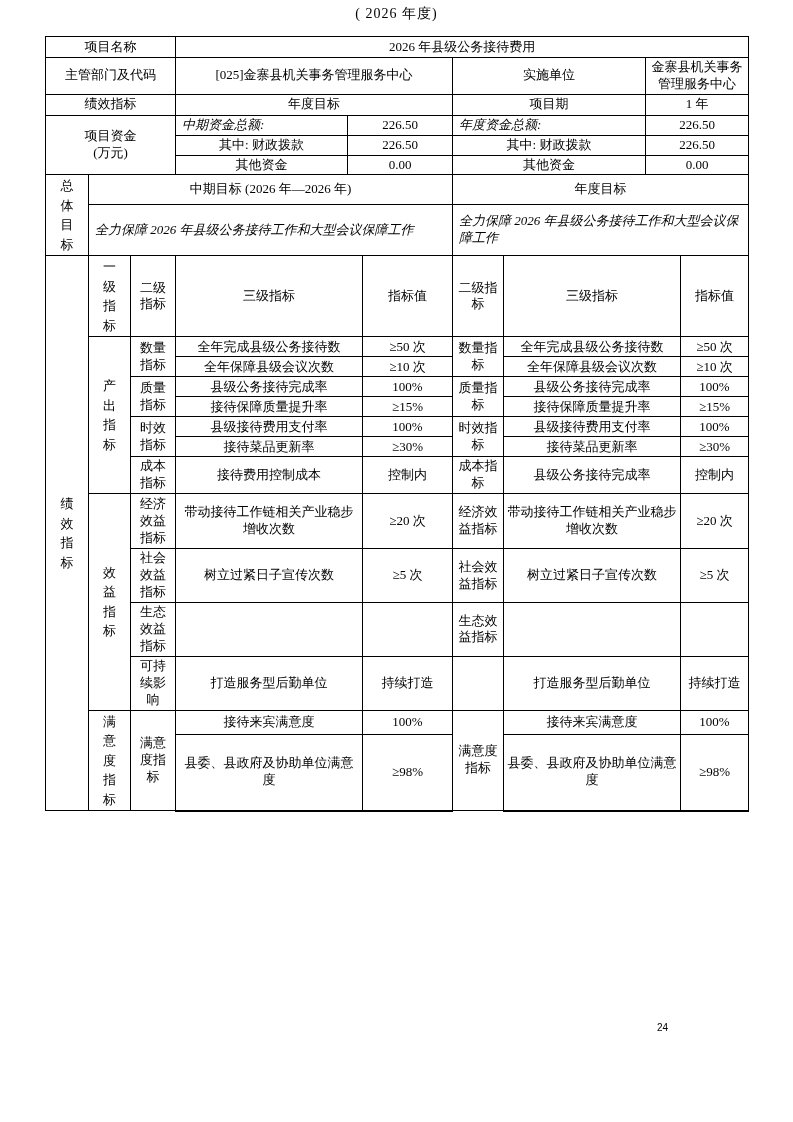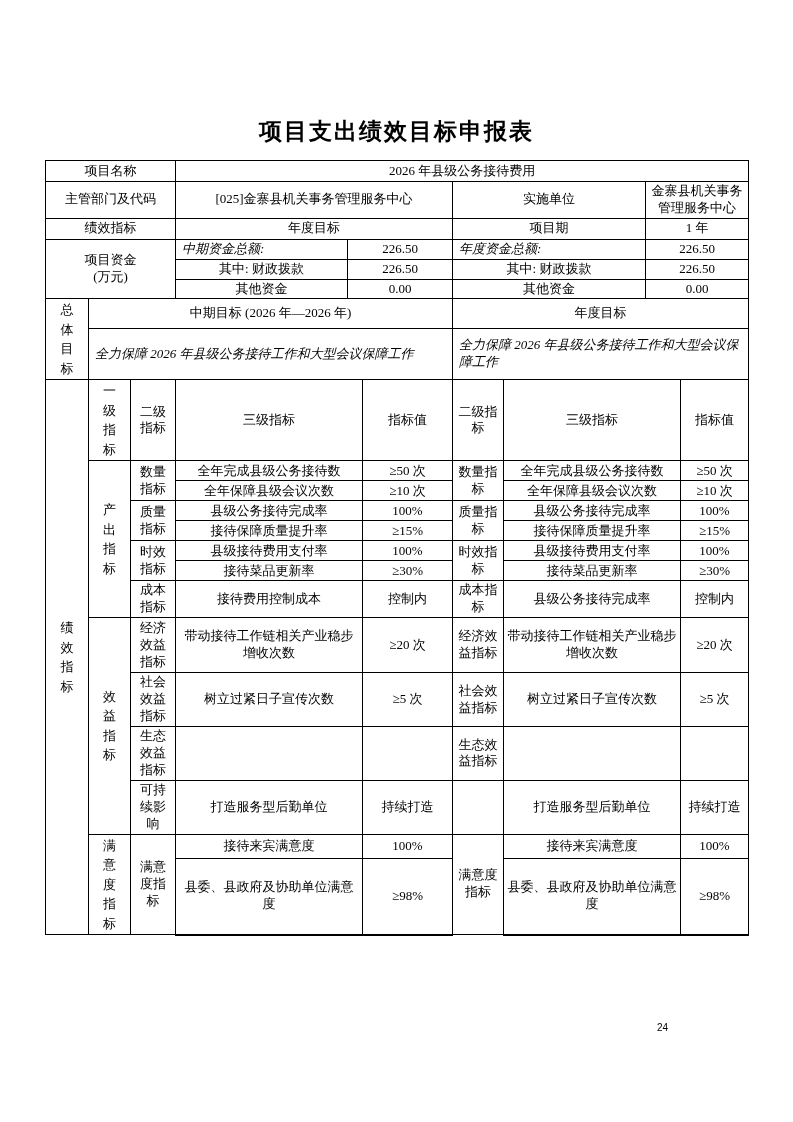--- a/index.html
+++ b/index.html
@@ -19,21 +19,21 @@
   .rh37{height:37px} .rh73{height:73px} .rh20{height:20px} .rh26{height:26px}
   .rh55{height:55px} .rh47{height:47px} .rh54{height:54px} .rh51{height:51px}
   .rh66{height:66px}
   .pageno { position:absolute; left:657px; top:1022px; font-size:10px; font-family:"Liberation Sans", sans-serif; }
 </style>
 </head>
 <body>
 
 <div class="sheet">
 
-  <h1 class="title">项目支出绩效目标申报表</h1>
+  <div class="subtitle">( 2026 年度)</div>
 
   <table class="form">
     <colgroup>
       <col style="width:43px">
         <col style="width:42px">
         <col style="width:45px">
       <col style="width:172px">
         <col style="width:15px">
         <col style="width:90px">
       <col style="width:51px">

